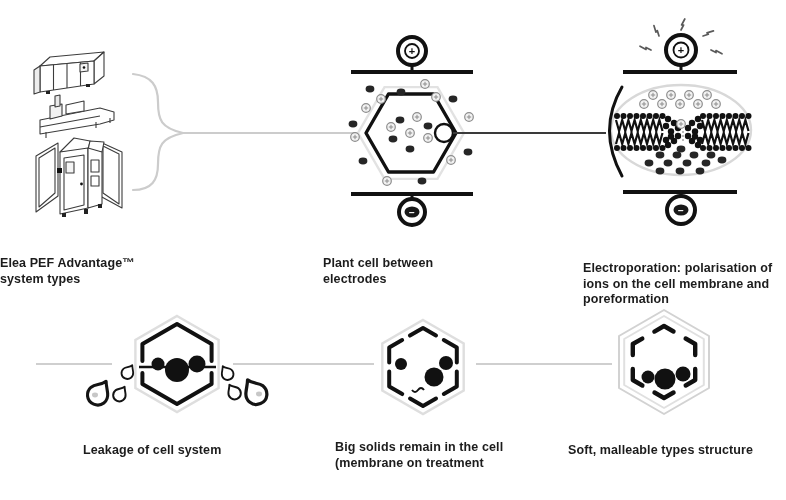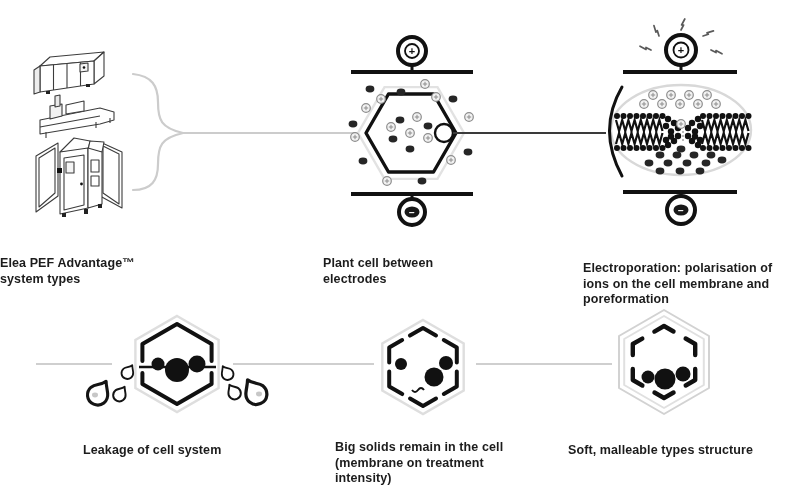--- a/index.html
+++ b/index.html
@@ -332,20 +332,19 @@
   <span>poreformation</span>
 </div>
 
 <div class="lbl" style="left:83px;top:443px;width:200px;">
   <span>Leakage of cell system</span>
 </div>
 
 <div class="lbl" style="left:335px;top:440px;width:180px;">
   <span>Big solids remain in the cell</span>
   <span>(membrane on treatment</span>
-  <span>intensity)</span>
 </div>
 
 <div class="lbl" style="left:568px;top:443px;width:200px;">
   <span>Soft, malleable types structure</span>
 </div>
 
 </div>
 
 </body></html>

